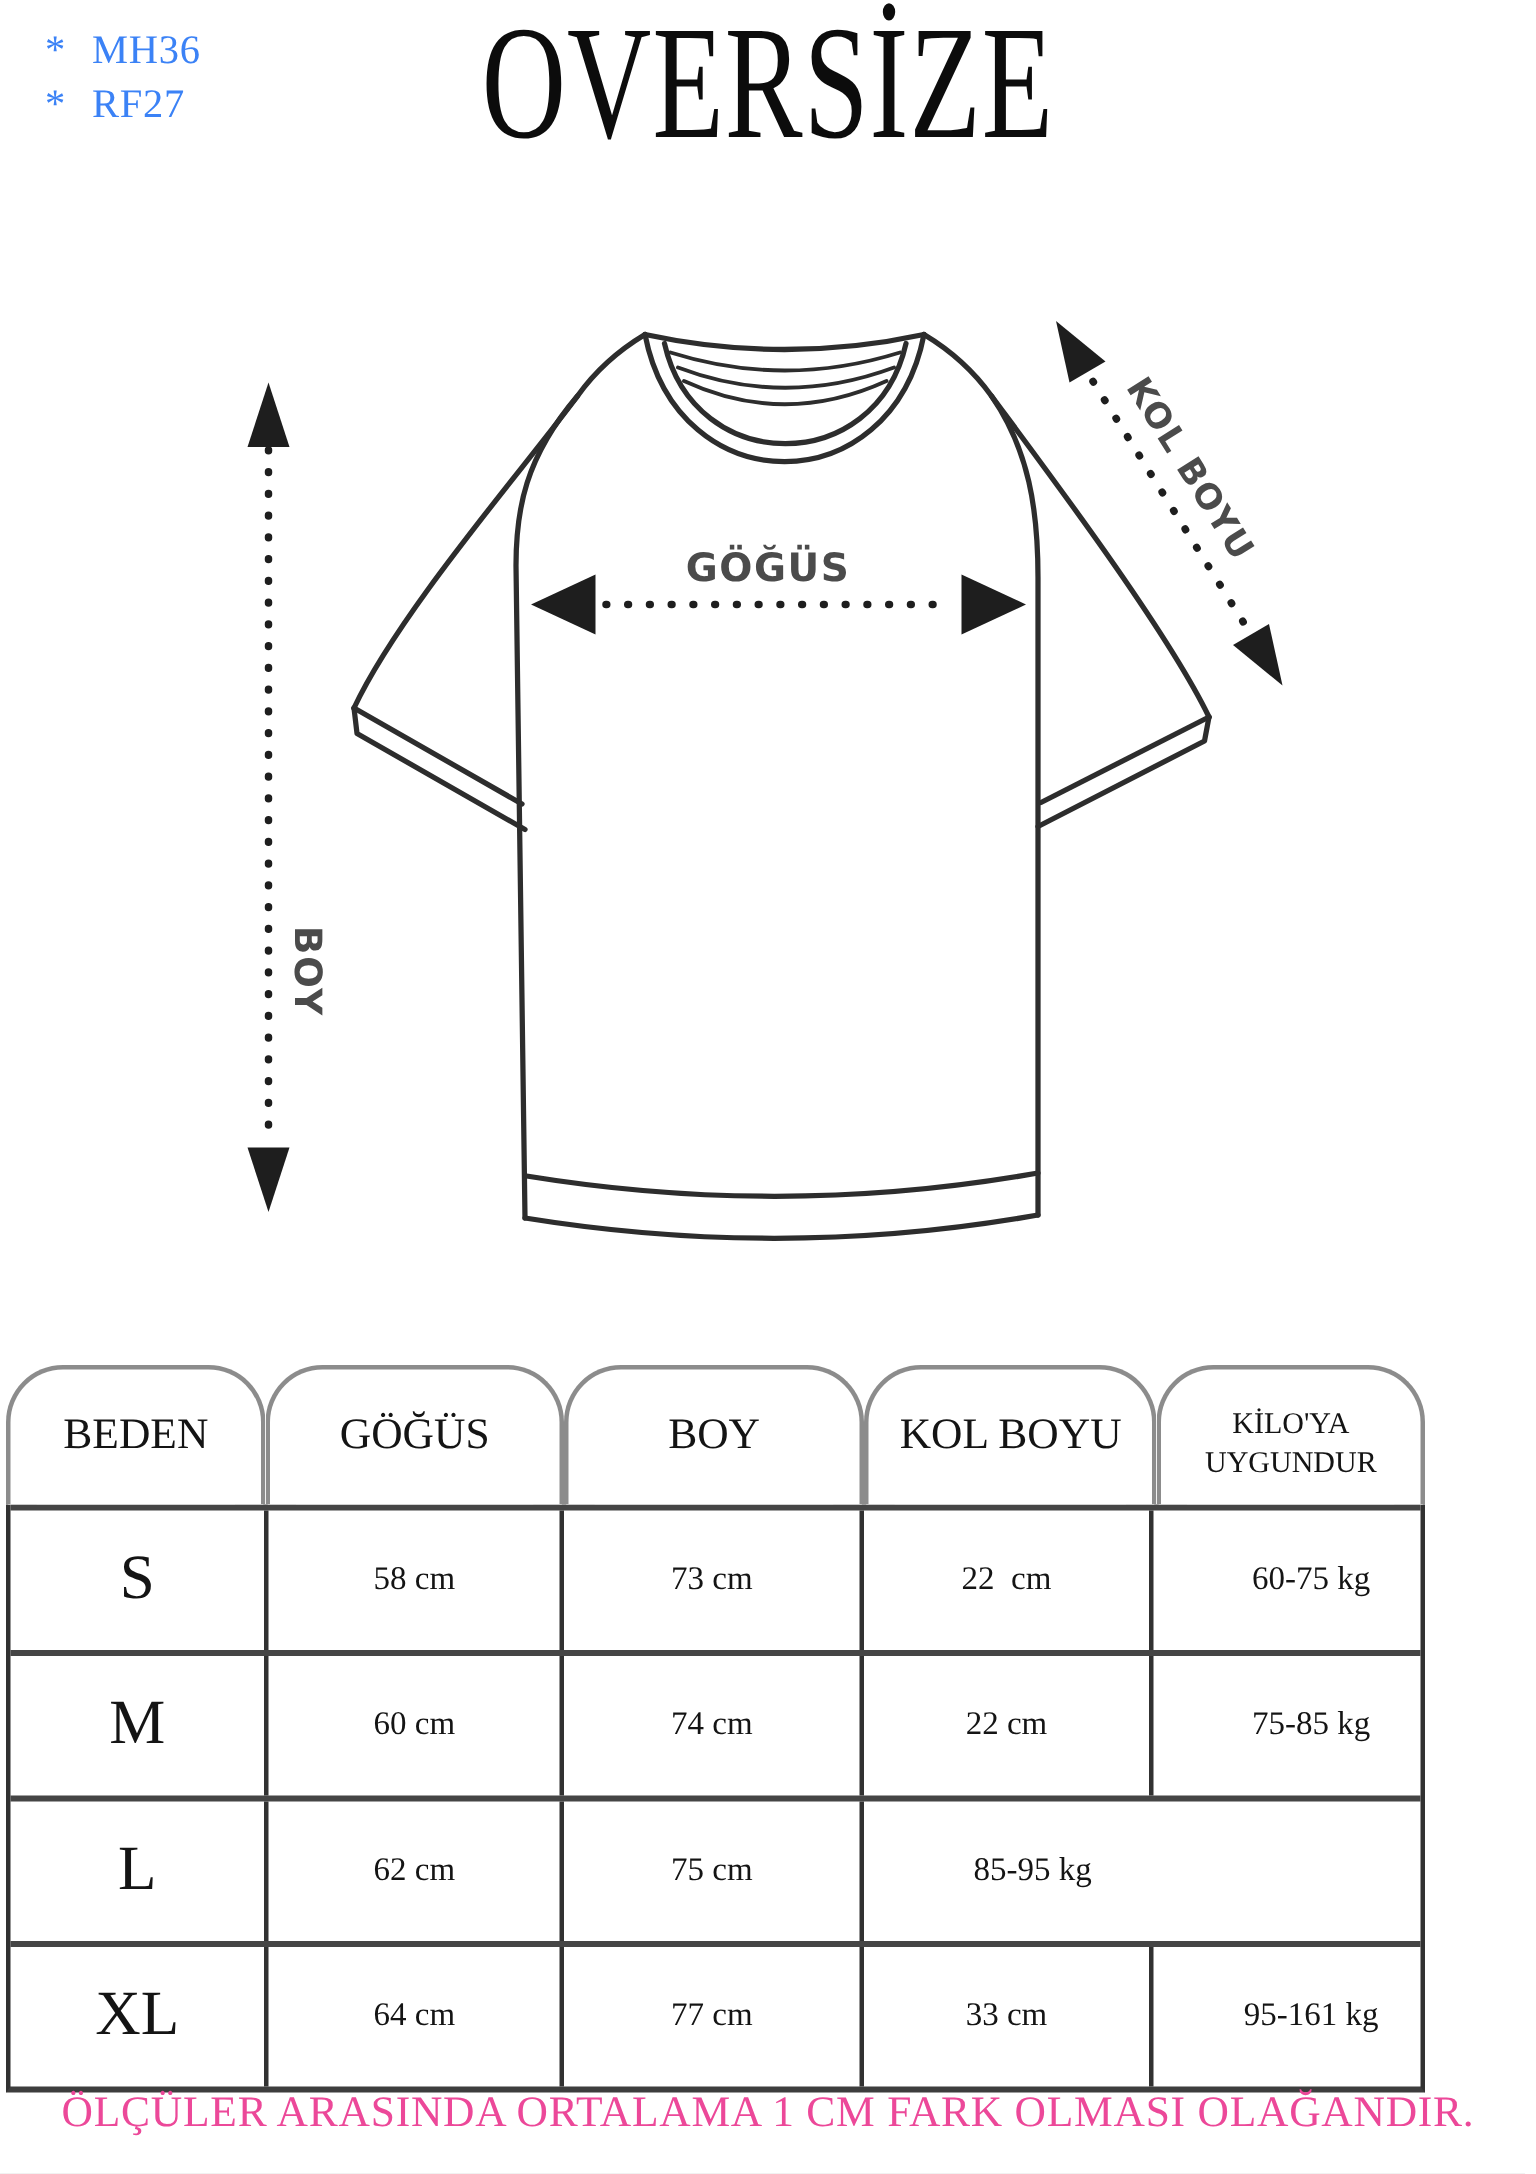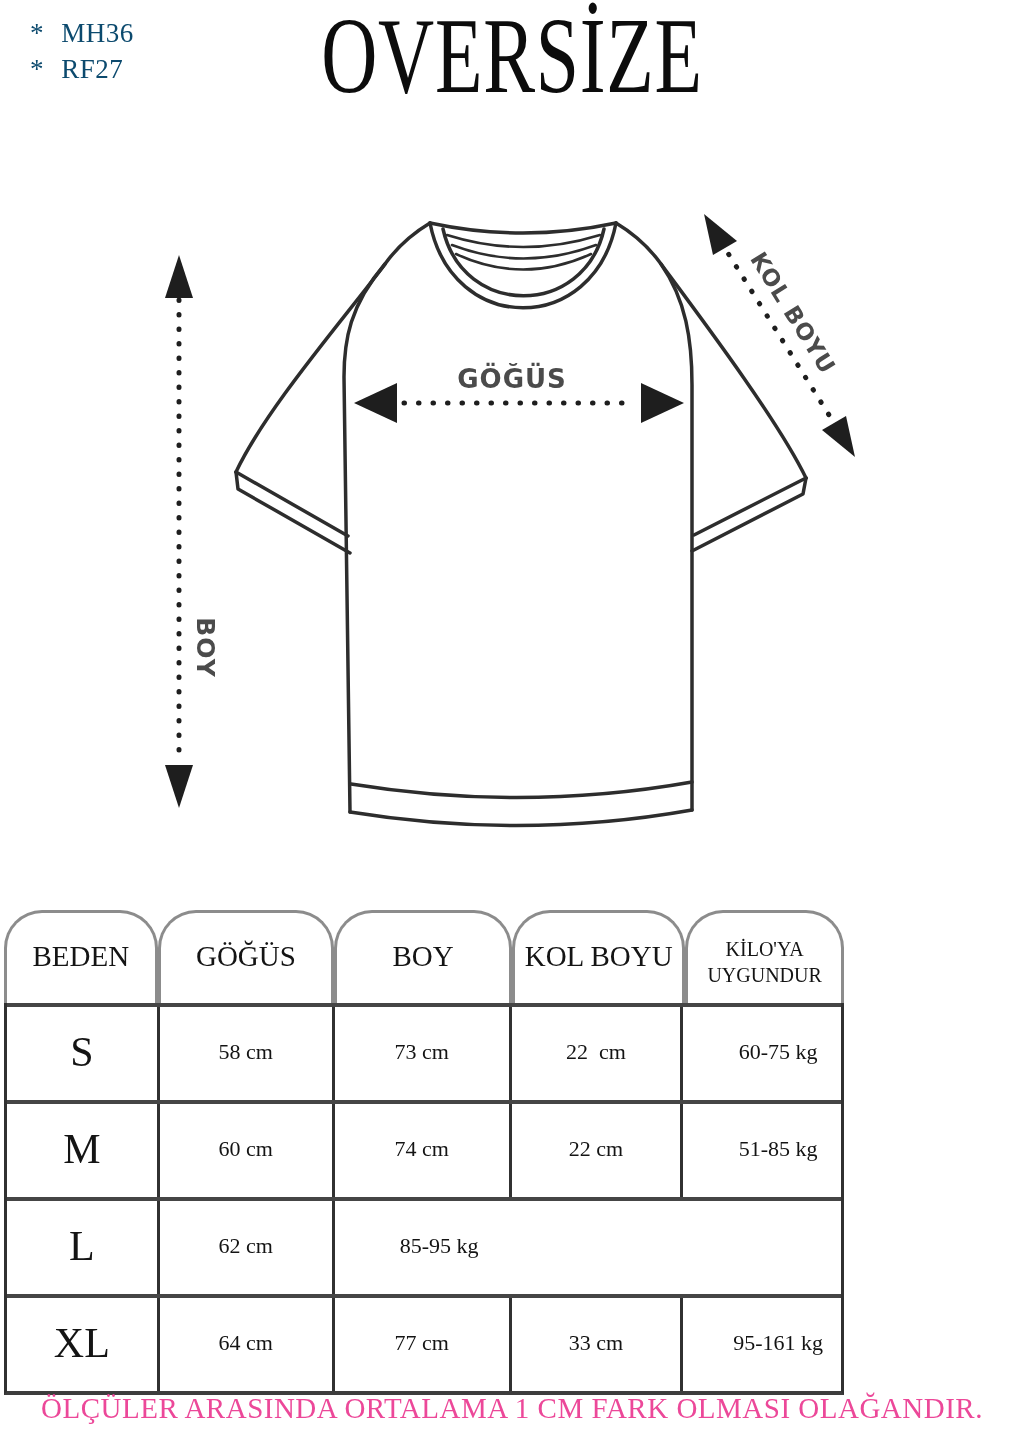--- a/index.html
+++ b/index.html
@@ -1,38 +1,38 @@
 <!DOCTYPE html>
 <html><head>
 <meta charset="utf-8">
 <style>
   html,body{margin:0;padding:0;background:#e8e8e8;}
   #page{position:relative;width:1024px;height:1449px;background:#ffffff;
         font-family:"Liberation Serif",serif;color:#141414;overflow:hidden;margin:0 auto;}
 
   
   .codes{position:absolute;left:30px;top:16px;font-size:27px;line-height:1.32;
-         letter-spacing:.5px;word-spacing:10px;color:#0c4a6e;}
+         letter-spacing:.5px;word-spacing:10px;color:#3b82f6;}
   .title-wrap{position:absolute;left:0;right:0;top:0;height:110px;text-align:center;}
   .title-wrap .t{display:inline-block;font-size:108px;line-height:1.04;
                  transform:scaleX(.72);transform-origin:center top;color:#0c0c0c;letter-spacing:1px;}
 
   
   .diagram{position:absolute;left:0;top:128px;width:1024px;height:762px;}
   .diagram svg{position:absolute;left:0;top:0;}
   .dlabel{position:absolute;font-family:"DejaVu Sans",sans-serif;font-weight:600;
           color:#4b4b4b;text-align:center;}
   .lbl-chest{left:412px;top:236px;width:200px;font-size:26px;letter-spacing:1px;}
   .lbl-length{left:155px;top:505px;width:100px;font-size:25px;letter-spacing:1px;
               transform:rotate(90deg);}
   .lbl-sleeve{left:713px;top:172px;width:160px;font-size:23px;letter-spacing:1px;
               transform:rotate(58deg);}
 
   
-  .size-table{position:absolute;left:4px;top:910px;width:840px;}
+  .size-table{position:absolute;left:4px;top:910px;width:946px;}
   .grid5{display:grid;grid-template-columns:18.3% 21% 21.2% 20.6% 18.9%;}
   .thead{height:93px;}
   .th{box-sizing:border-box;border:3px solid #8c8c8c;border-bottom:none;
       border-radius:38px 38px 0 0;background:#fff;display:flex;align-items:center;
       justify-content:center;text-align:center;font-size:29px;padding-bottom:4px;}
   .th.small{font-size:20px;line-height:1.3;padding:12px 26px 4px;}
   .tbody{border-left:3px solid #313131;border-right:3px solid #313131;
          border-bottom:4px solid #3d3d3d;}
   .tr{height:93px;border-top:4px solid #454545;}
   .td{box-sizing:border-box;display:flex;align-items:center;justify-content:center;
@@ -121,25 +121,26 @@
         <div class="td">58 cm</div>
         <div class="td">73 cm</div>
         <div class="td">22  cm</div>
         <div class="td">60-75 kg</div>
       </div>
       <div class="tr grid5">
         <div class="td beden">M</div>
         <div class="td">60 cm</div>
         <div class="td">74 cm</div>
         <div class="td">22 cm</div>
-        <div class="td">51-85 kg</div>
+        <div class="td">75-85 kg</div>
       </div>
       <div class="tr grid5">
         <div class="td beden">L</div>
         <div class="td">62 cm</div>
+        <div class="td">75 cm</div>
         <div class="td">85-95 kg</div>
       </div>
       <div class="tr grid5">
         <div class="td beden">XL</div>
         <div class="td">64 cm</div>
         <div class="td">77 cm</div>
         <div class="td">33 cm</div>
         <div class="td">95-161 kg</div>
       </div>
     </div>

